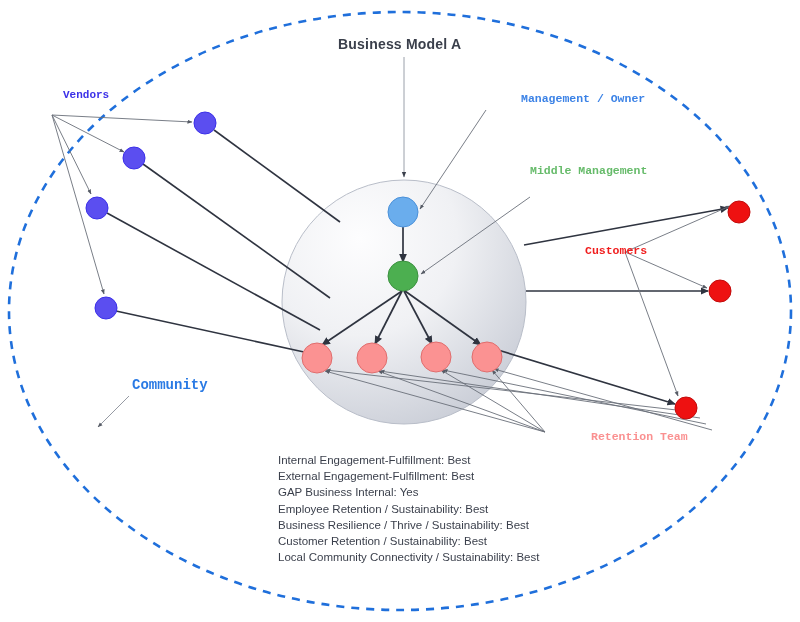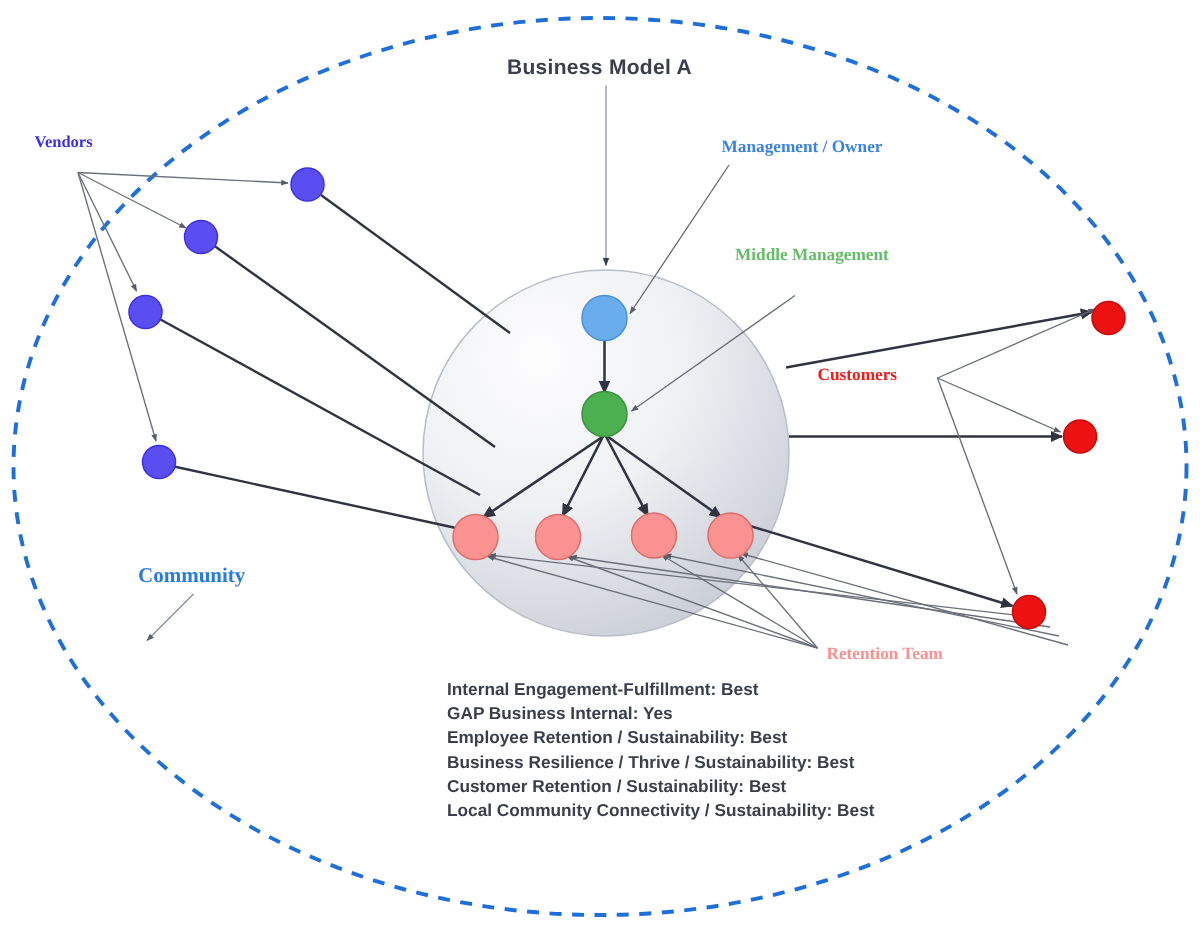--- a/index.html
+++ b/index.html
@@ -4,38 +4,38 @@
 <style>
   html,body{margin:0;padding:0;background:#ffffff;}
   #stage{
     position:relative;width:800px;height:622px;overflow:hidden;
     background:#ffffff;
     font-family:"Liberation Sans", sans-serif;
   }
   #canvas{position:absolute;left:0;top:0;width:800px;height:622px;}
   .lbl{
     position:absolute;white-space:nowrap;font-weight:bold;
-    font-family:Liberation Serif, serif;
+    font-family:Liberation Mono, monospace;
+    margin-left:40px;
   }
   #title{
     position:absolute;left:338px;top:36px;font-size:14px;font-weight:bold;
     color:#3a3f4b;letter-spacing:.2px;
     font-family:"Liberation Sans", sans-serif;
   }
   #lbl-vendors{left:23px;top:89px;font-size:11px;color:#3b30e8;}
   #lbl-mgmt{left:481px;top:92px;font-size:11.5px;color:#3b82e6;}
   #lbl-middle{left:490px;top:164px;font-size:11.5px;color:#66bb6a;}
   #lbl-customers{left:545px;top:244px;font-size:11.5px;color:#f01c1c;}
   #lbl-community{left:92px;top:377px;font-size:14px;color:#2a7ae4;}
   #lbl-production{left:551px;top:430px;font-size:11.5px;color:#fa9090;}
   #notes{
     position:absolute;left:278px;top:452px;
-    font-size:11.5px;font-weight:bold;color:#3a3f4b;line-height:16.2px;
+    font-size:11.5px;font-weight:normal;color:#3a3f4b;line-height:16.2px;
     font-family:"Liberation Sans", sans-serif;
-    margin-left:20px;
   }
   #notes div{white-space:nowrap;}
 </style>
 </head>
 <body>
 
 <div id="stage">
 
   <svg id="canvas" viewBox="0 0 800 622">
     <defs>
@@ -141,20 +141,21 @@
 
   <div class="lbl" id="lbl-vendors">Vendors</div>
   <div class="lbl" id="lbl-mgmt">Management / Owner</div>
   <div class="lbl" id="lbl-middle">Middle Management</div>
   <div class="lbl" id="lbl-customers">Customers</div>
   <div class="lbl" id="lbl-community">Community</div>
   <div class="lbl" id="lbl-production">Retention Team</div>
 
   <div id="notes">
     <div>Internal Engagement-Fulfillment: Best</div>
+    <div>External Engagement-Fulfillment: Best</div>
     <div>GAP Business Internal: Yes</div>
     <div>Employee Retention / Sustainability: Best</div>
     <div>Business Resilience / Thrive / Sustainability: Best</div>
     <div>Customer Retention / Sustainability: Best</div>
     <div>Local Community Connectivity / Sustainability: Best</div>
   </div>
 
 </div>
 
 </body></html>

